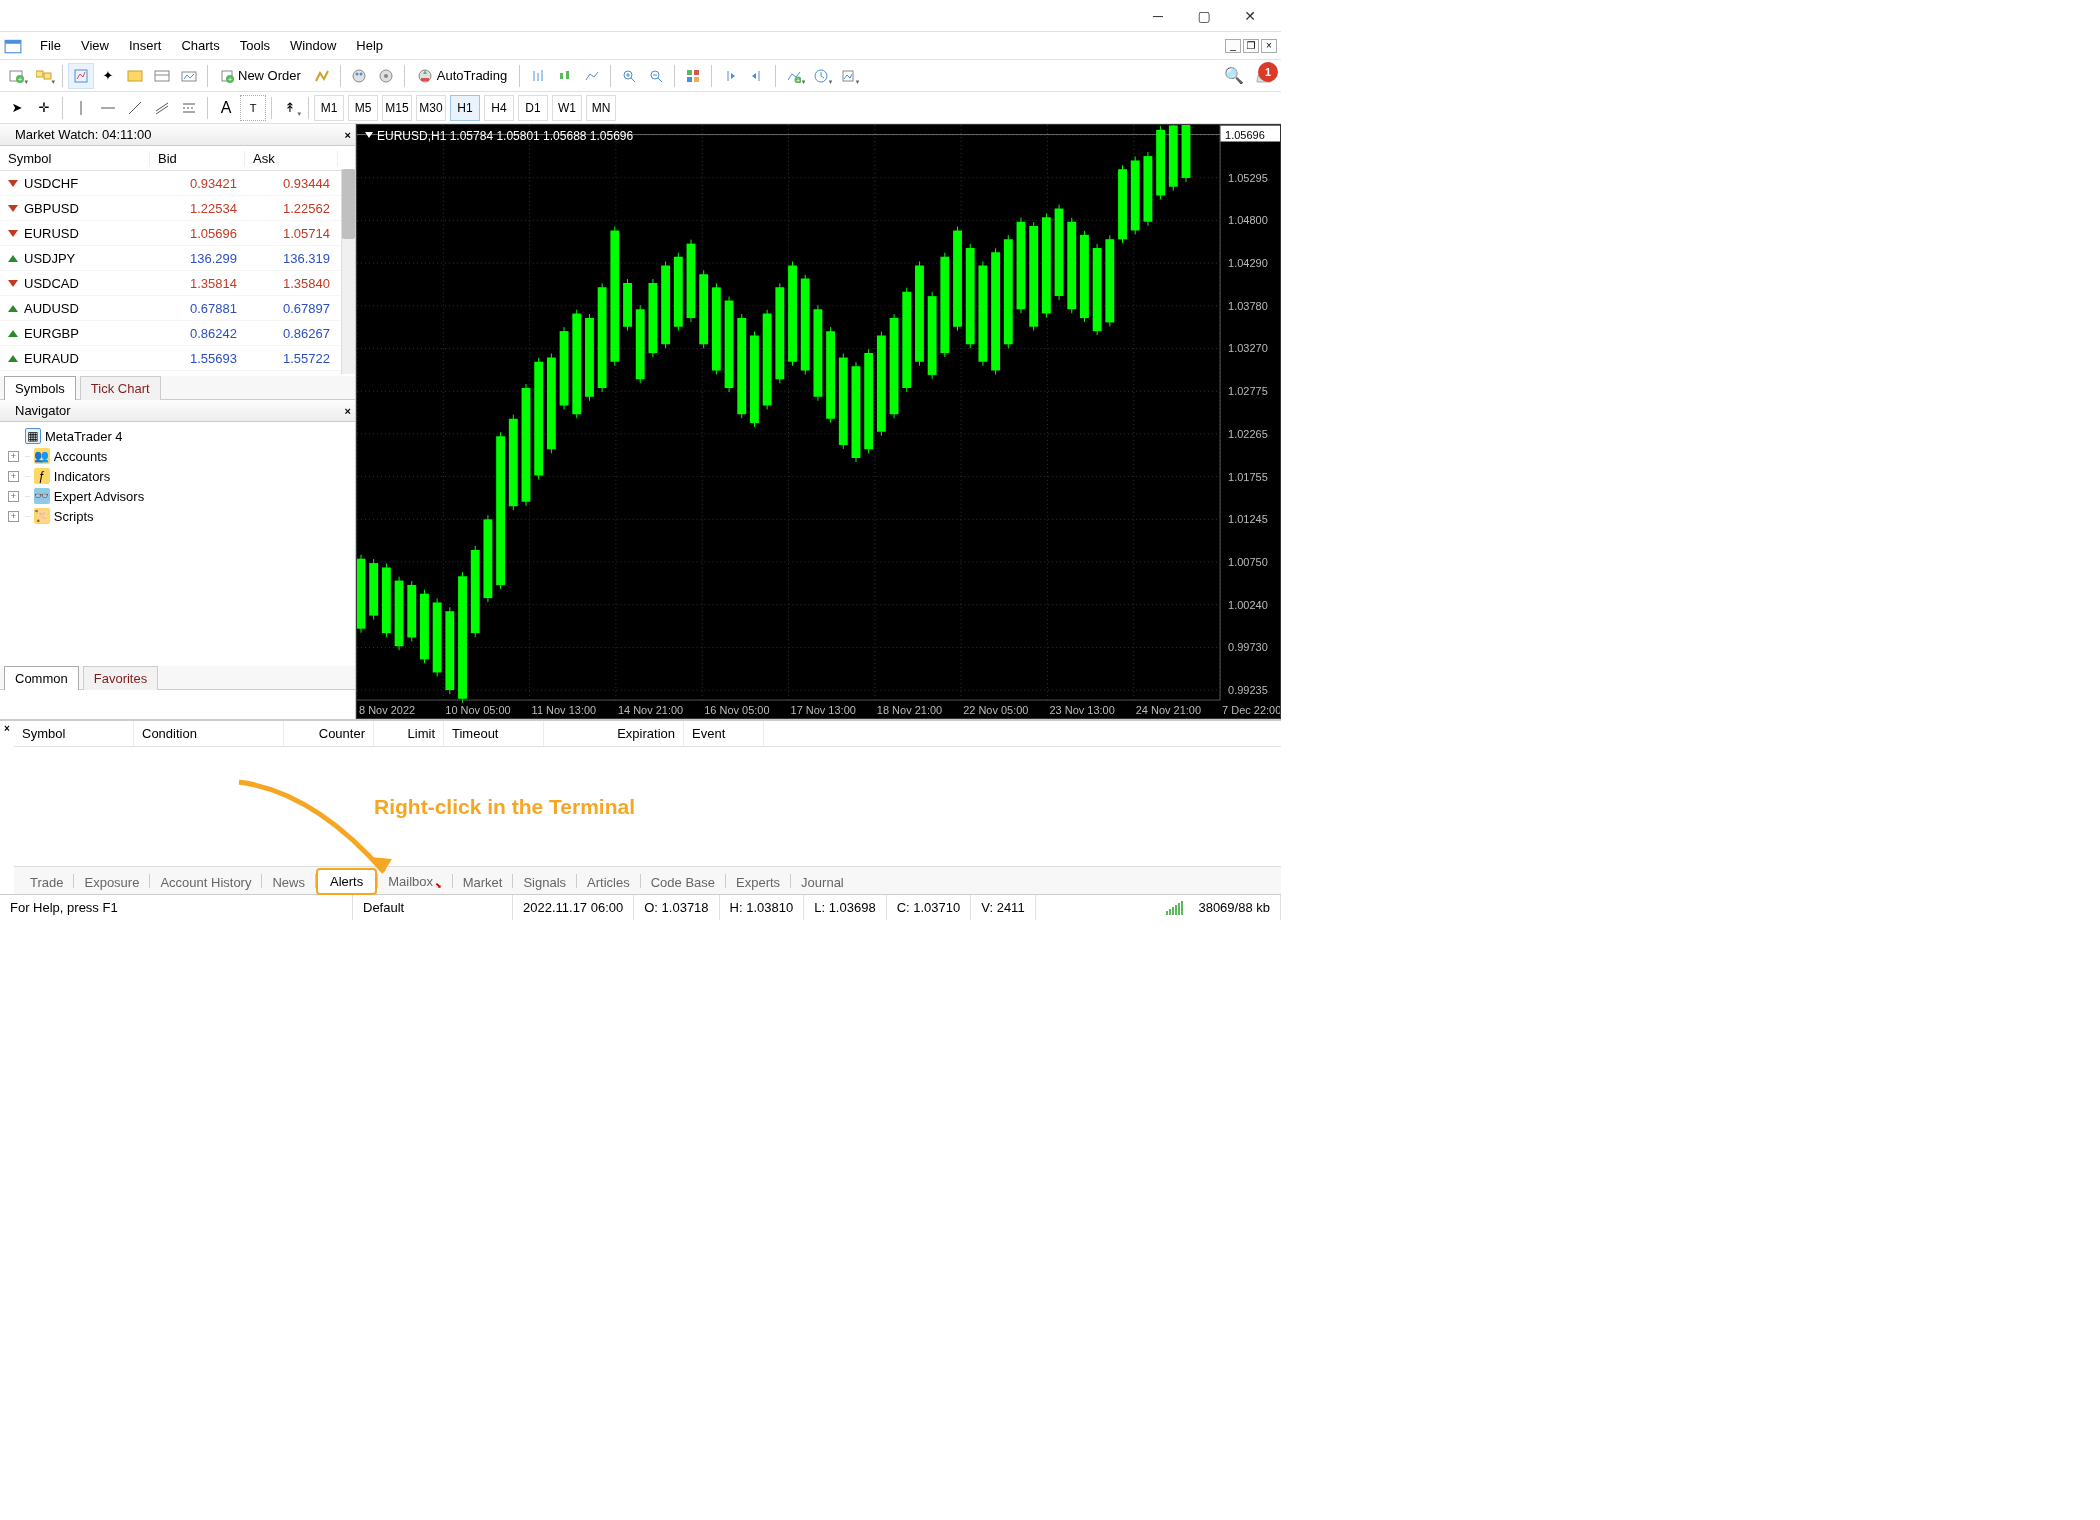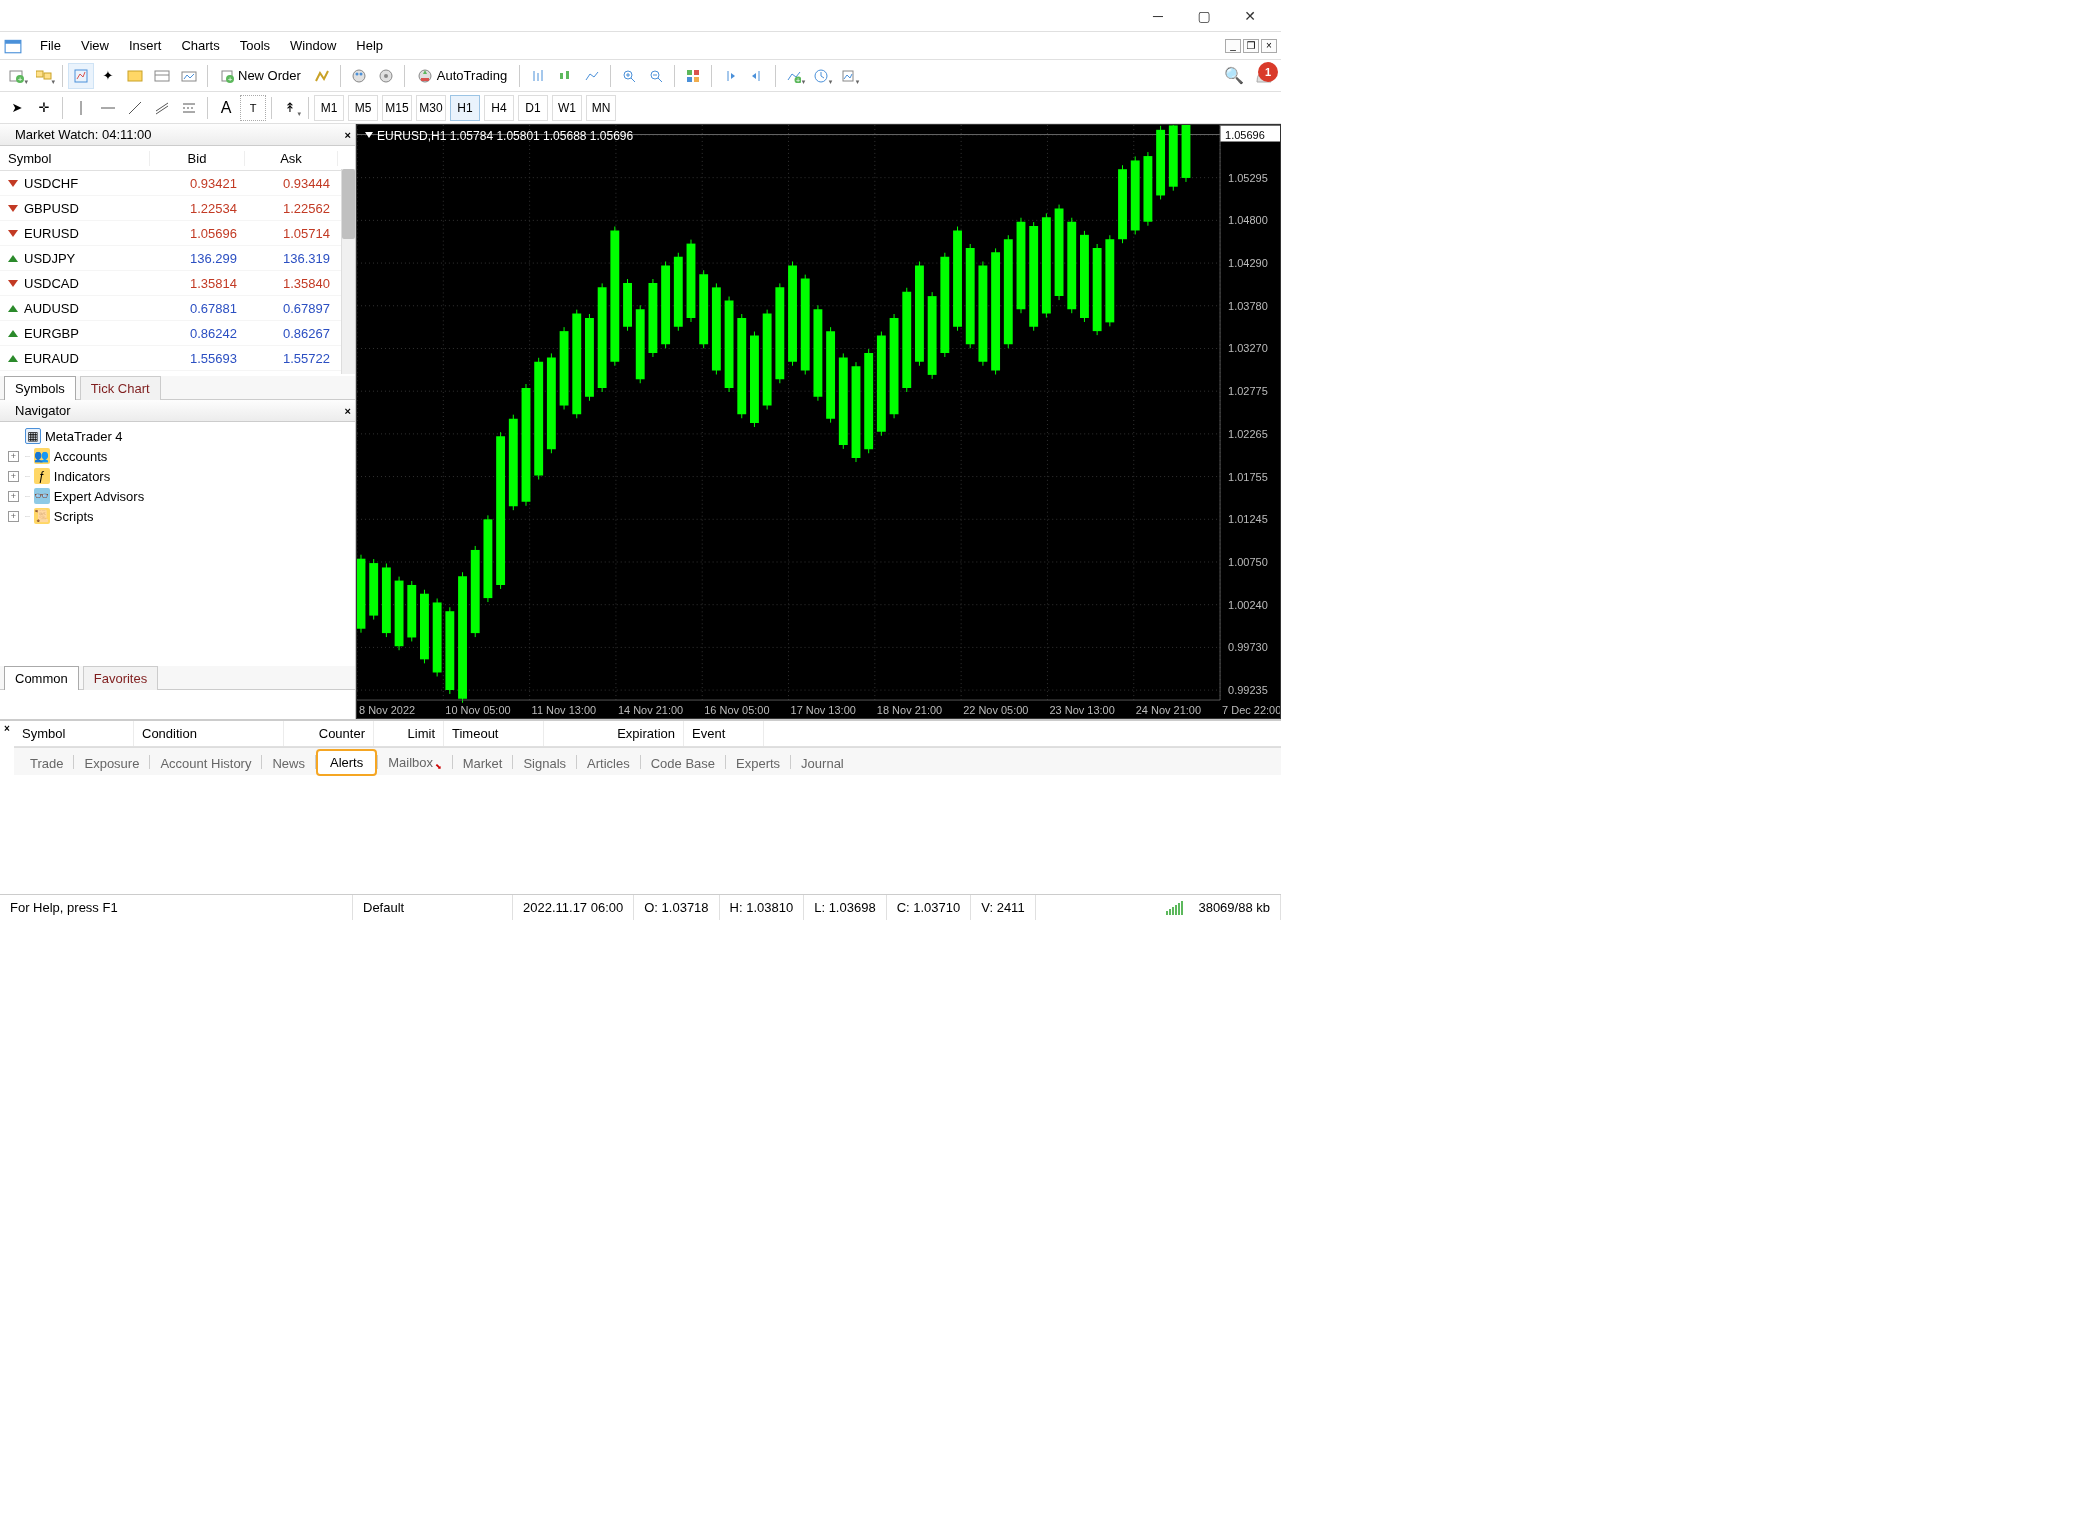--- a/index.html
+++ b/index.html
@@ -24,21 +24,21 @@
   .main-area { display:flex; height: 595px; position:relative; }
   .left-col { width: 356px; display:flex; flex-direction:column; border-right:1px solid #ccc; }
 
   .panel-hdr { height:22px; background:linear-gradient(#fdfdfd,#ececec); border-bottom:1px solid #ccc; display:flex; align-items:center; padding:0 15px; font-size:13px; position:relative; }
   .panel-close { position:absolute; right:4px; font-size:11px; font-weight:bold; }
 
   .mw-table { overflow:hidden; position:relative; }
   .mw-head, .mw-row { display:grid; grid-template-columns: 150px 95px 93px; height:25px; align-items:center; }
   .mw-head { border-bottom:1px solid #e0e0e0; background:#fff; }
   .mw-head div { padding:0 8px; font-size:13px; border-right:1px solid #eee; }
-  .mw-head div:nth-child(2), .mw-head div:nth-child(3) { text-align:center; }
+  .mw-head div:nth-child(2), .mw-head div:nth-child(3) { text-align:left; }
   .mw-row { border-bottom:1px solid #f5f5f5; font-size:13px; }
   .mw-row div { padding:0 8px; }
   .mw-row div:nth-child(2), .mw-row div:nth-child(3) { text-align:right; }
   .sym-arrow { display:inline-block; width:0; height:0; border-left:5px solid transparent; border-right:5px solid transparent; margin-right:6px; vertical-align:1px; }
   .up { border-bottom:7px solid #2b8a2b; }
   .down { border-top:7px solid #c23a24; }
   .p-down { color:#c23a24; }
   .p-up { color:#2b4fc2; }
   .mw-scroll { position:absolute; right:0; top:23px; bottom:0; width:14px; background:#f0f0f0; border-left:1px solid #ddd; }
   .mw-thumb { width:100%; height:70px; background:#c0c0c0; border-radius:2px; }
@@ -638,20 +638,27 @@
   <div class="term-body">
     <div class="term-cols" id="term-cols">
         <div class="tc" style="width: 120px;">Symbol</div>
         <div class="tc" style="width: 150px;">Condition</div>
         <div class="tc r" style="width: 90px;">Counter</div>
         <div class="tc r" style="width: 70px;">Limit</div>
         <div class="tc" style="width: 100px;">Timeout</div>
         <div class="tc r" style="width: 140px;">Expiration</div>
         <div class="tc" style="width: 80px;">Event</div>
       </div>
+    <div class="term-content">
+      <svg class="curved-arrow" viewBox="0 0 180 130">
+        <path d="M5 5 Q 80 15 150 95" stroke="#f5a623" stroke-width="5" fill="none"></path>
+        <path d="M150 95 L136 80 L158 82 Z" fill="#f5a623"></path>
+      </svg>
+      <div class="annotation">Right-click in the Terminal</div>
+    </div>
     <div class="term-tabs" id="term-tabs">
         <div class="ttab">Trade</div>
         <div class="tsep"></div>
         <div class="ttab">Exposure</div>
         <div class="tsep"></div>
         <div class="ttab">Account History</div>
         <div class="tsep"></div>
         <div class="ttab">News</div>
         <div class="tsep"></div>
         <div class="ttab active">Alerts</div>

